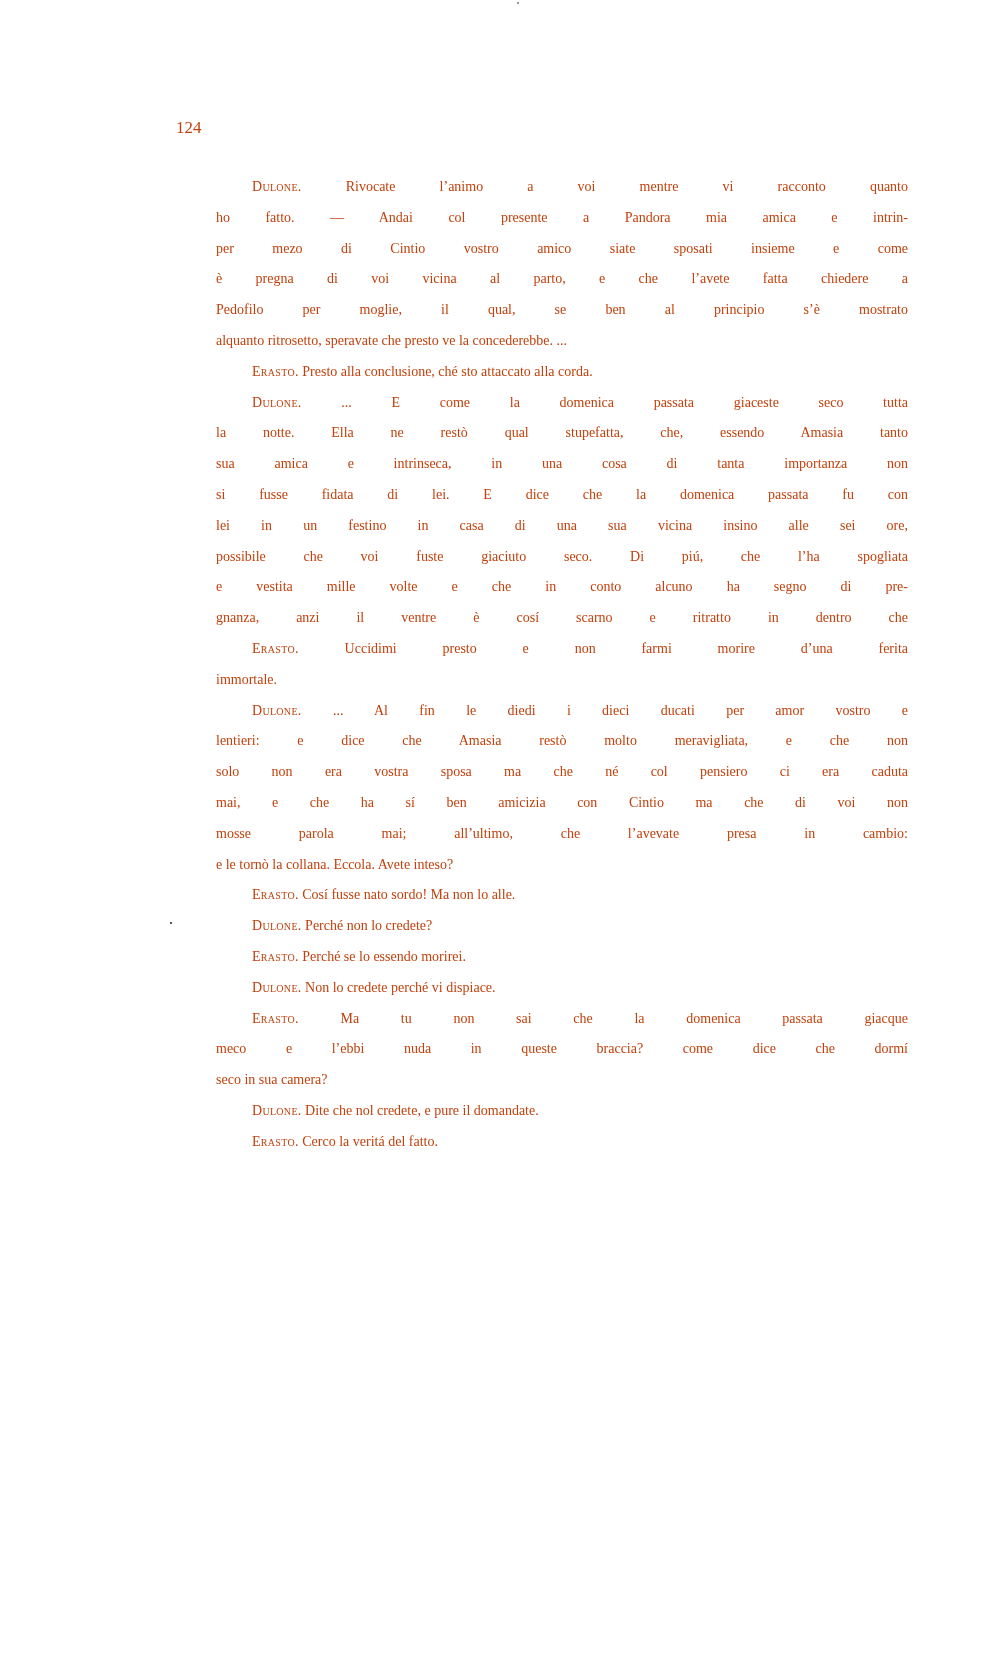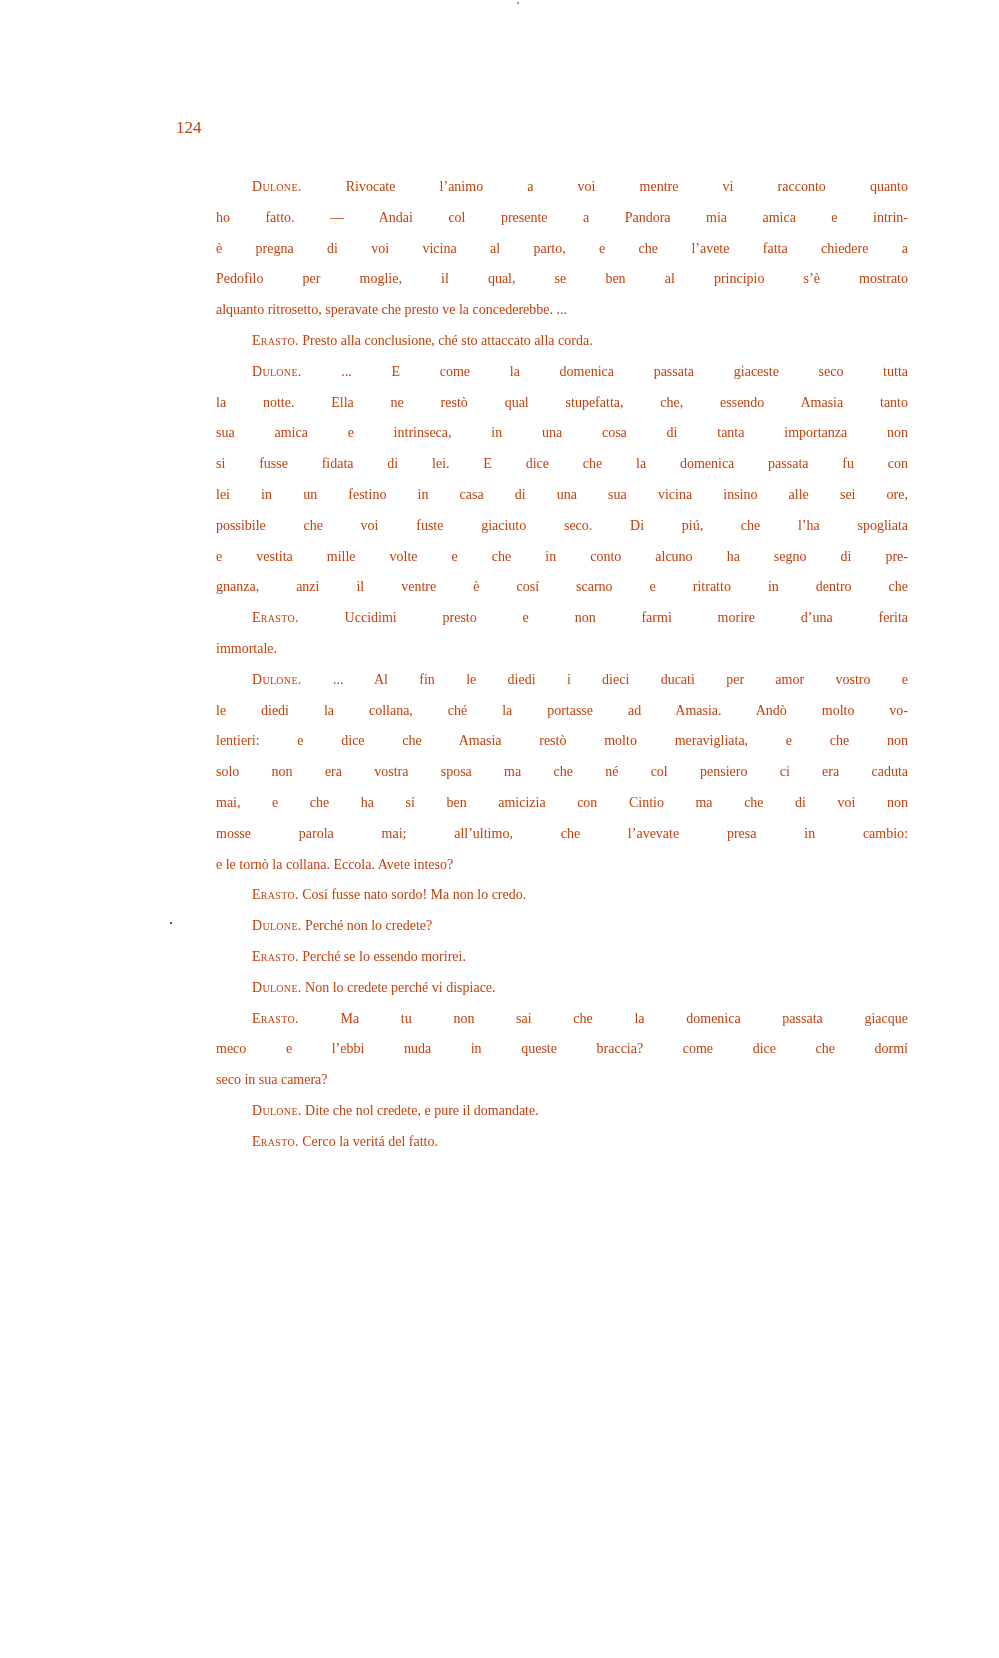--- a/index.html
+++ b/index.html
@@ -44,20 +44,21 @@
   <div class="running-head">
     <span class="page-number">124</span>
   </div>
 
   <div class="stray-dot"></div>
 
   <div class="body-text" id="body-text">
       <div class="speech">
         <span class="line" style="text-indent: 36px;"><span class="speaker">Dulone.</span> <span>Rivocate l’animo a voi mentre vi racconto quanto</span></span>
         <span class="line"><span>ho fatto. — Andai col presente a Pandora mia amica e intrin-</span></span>
+        <span class="line"><span>per mezo di Cintio vostro amico siate sposati insieme e come</span></span>
         <span class="line"><span>è pregna di voi vicina al parto, e che l’avete fatta chiedere a</span></span>
         <span class="line"><span>Pedofilo per moglie, il qual, se ben al principio s’è mostrato</span></span>
         <span class="line last"><span>alquanto ritrosetto, speravate che presto ve la concederebbe. ...</span></span>
       </div>
       <div class="speech">
         <span class="line last" style="text-indent: 36px;"><span class="speaker">Erasto.</span> <span>Presto alla conclusione, ché sto attaccato alla corda.</span></span>
       </div>
       <div class="speech">
         <span class="line" style="text-indent: 36px;"><span class="speaker">Dulone.</span> <span>... E come la domenica passata giaceste seco tutta</span></span>
         <span class="line"><span>la notte. Ella ne restò qual stupefatta, che, essendo Amasia tanto</span></span>
@@ -67,29 +68,28 @@
         <span class="line"><span>possibile che voi fuste giaciuto seco. Di piú, che l’ha spogliata</span></span>
         <span class="line"><span>e vestita mille volte e che in conto alcuno ha segno di pre-</span></span>
         <span class="line"><span>gnanza, anzi il ventre è cosí scarno e ritratto in dentro che</span></span>
       </div>
       <div class="speech">
         <span class="line" style="text-indent: 36px;"><span class="speaker">Erasto.</span> <span>Uccidimi presto e non farmi morire d’una ferita</span></span>
         <span class="line last"><span>immortale.</span></span>
       </div>
       <div class="speech">
         <span class="line" style="text-indent: 36px;"><span class="speaker">Dulone.</span> <span>... Al fin le diedi i dieci ducati per amor vostro e</span></span>
-        <span class="line"><span>le diedi la collana, ché la portasse ad Amasia. Andò molto vo-</span></span>
         <span class="line"><span>lentieri: e dice che Amasia restò molto meravigliata, e che non</span></span>
         <span class="line"><span>solo non era vostra sposa ma che né col pensiero ci era caduta</span></span>
         <span class="line"><span>mai, e che ha sí ben amicizia con Cintio ma che di voi non</span></span>
         <span class="line"><span>mosse parola mai; all’ultimo, che l’avevate presa in cambio:</span></span>
         <span class="line last"><span>e le tornò la collana. Eccola. Avete inteso?</span></span>
       </div>
       <div class="speech">
-        <span class="line last" style="text-indent: 36px;"><span class="speaker">Erasto.</span> <span>Cosí fusse nato sordo! Ma non lo credo.</span></span>
+        <span class="line last" style="text-indent: 36px;"><span class="speaker">Erasto.</span> <span>Cosí fusse nato sordo! Ma non lo alle.</span></span>
       </div>
       <div class="speech">
         <span class="line last" style="text-indent: 36px;"><span class="speaker">Dulone.</span> <span>Perché non lo credete?</span></span>
       </div>
       <div class="speech">
         <span class="line last" style="text-indent: 36px;"><span class="speaker">Erasto.</span> <span>Perché se lo essendo morirei.</span></span>
       </div>
       <div class="speech">
         <span class="line last" style="text-indent: 36px;"><span class="speaker">Dulone.</span> <span>Non lo credete perché vi dispiace.</span></span>
       </div>

